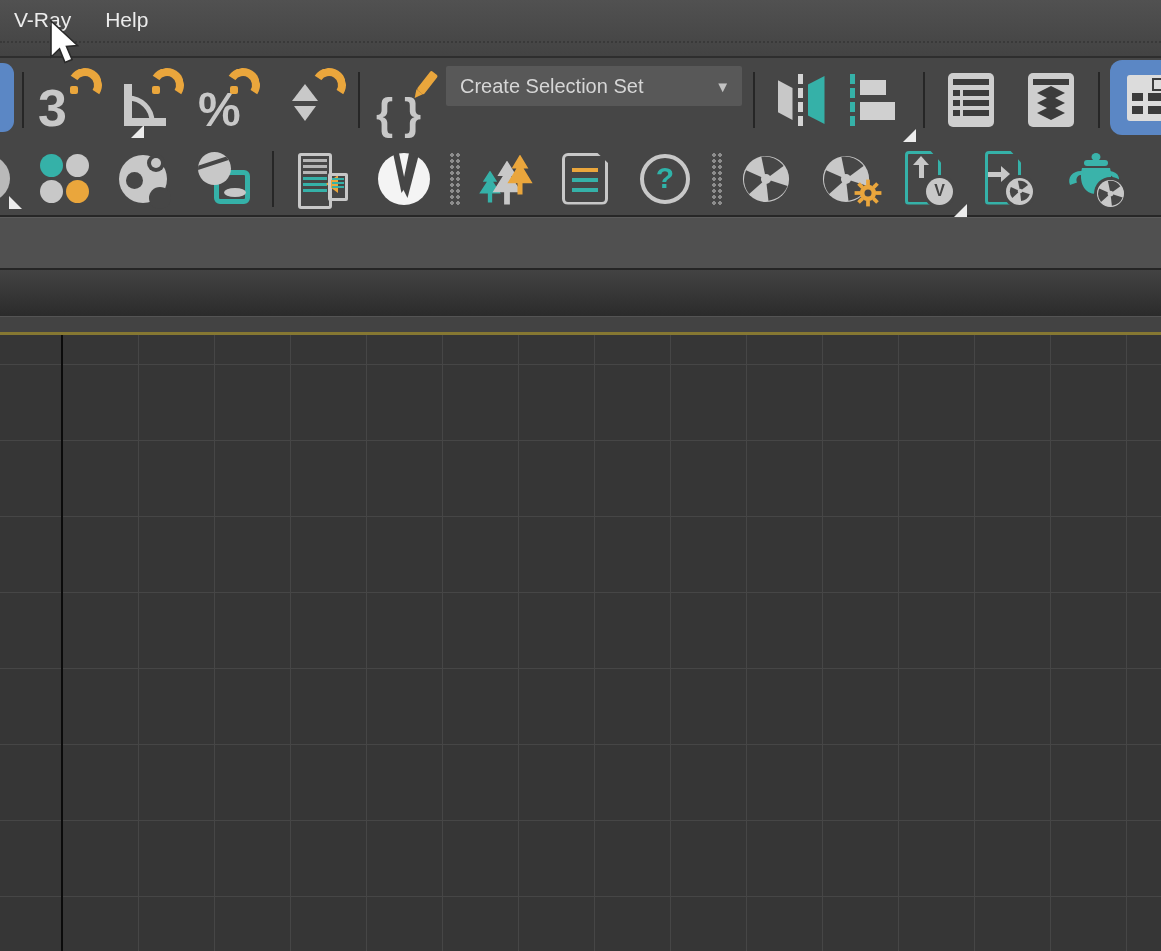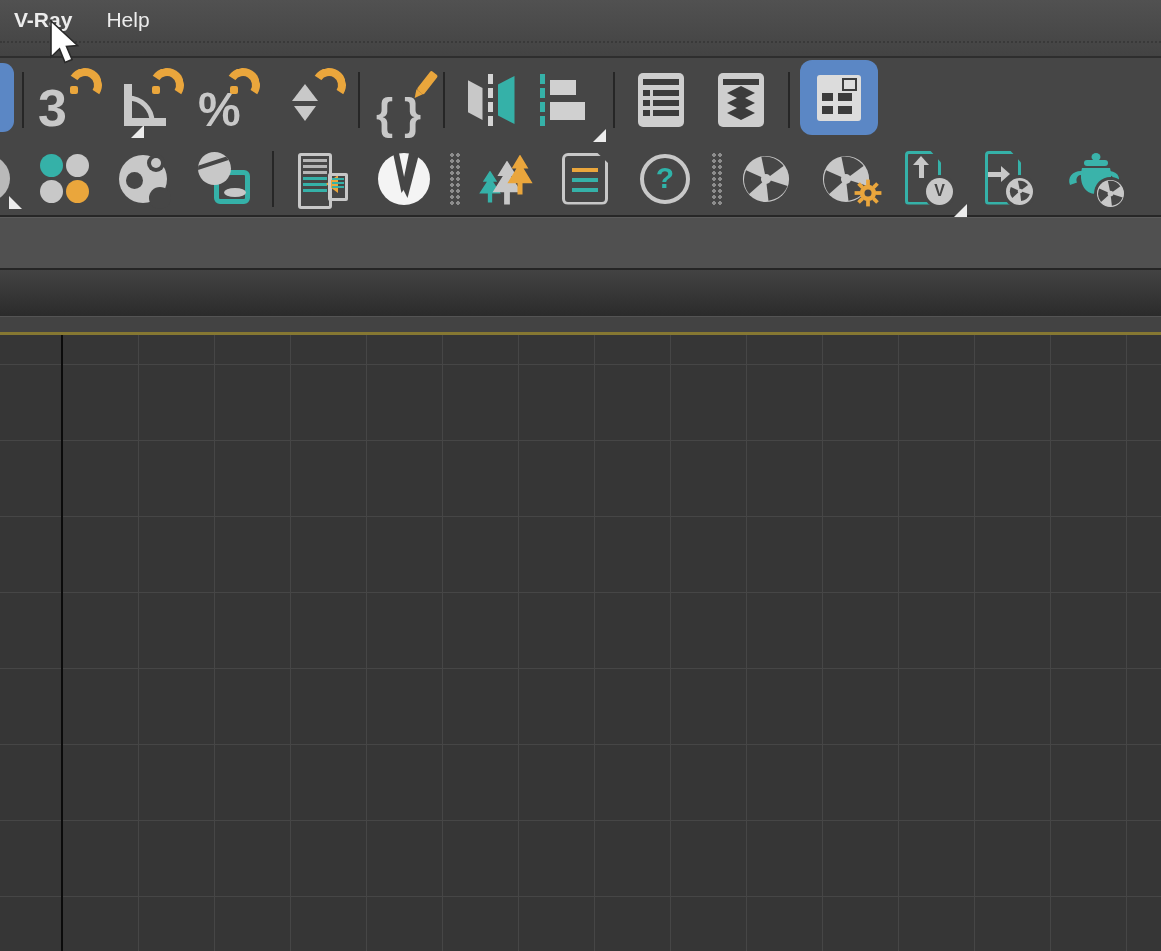--- a/index.html
+++ b/index.html
@@ -3,21 +3,21 @@
 <meta charset="utf-8">
 <style>
   html,body{margin:0;padding:0;background:#444;width:1161px;height:951px;overflow:hidden;
     font-family:"Liberation Sans",sans-serif;-webkit-font-smoothing:antialiased;}
   .app{position:relative;width:1161px;height:951px;background:#444444;}
 
   
   .menubar{position:relative;height:56px;background:linear-gradient(#515151,#434343);
     border-bottom:2px solid #2e2e2e;display:flex;align-items:flex-start;}
   .menu-item{color:#ececec;font-size:21px;padding:8px 17px 0 17px;cursor:default;}
-  .menu-item:first-child{padding-left:14px;font-weight:bold;}
+  .menu-item:first-child{padding-left:14px;}
   .dotline{position:absolute;left:0;right:0;top:41px;border-top:2px dotted #393939;}
 
   
   .trow{position:relative;background:#464646;display:flex;align-items:center;}
   .row1{height:84px;}
   .row2{height:73px;border-bottom:2px solid #272727;}
   .vsep{width:2px;height:56px;background:#262626;flex:none;}
   .dotsep{width:12px;height:56px;flex:none;
     background-image:radial-gradient(#8d8d8d 1.6px,transparent 1.8px);
     background-size:6px 6px;background-position:1px 1px;}
@@ -207,20 +207,24 @@
 
     <div class="tbtn braces" style="margin-left:14px">
       <span class="b b-open">{</span>
       <span class="b b-close">}</span>
       <div class="pencil">
         <div class="pbody"></div>
           <div class="ptip"></div>
       </div>
     </div>
 
+    <div class="dd" style="margin-left:14px">
+      <span class="dd-label">Create Selection Set</span>
+      <span class="dd-arrow">▼</span>
+    </div>
 
     <div class="vsep" style="margin-left:11px"></div>
 
     <div class="tbtn mirror" style="margin-left:15px">
       <div class="m-left"></div>
       <div class="m-dash"></div>
       <div class="m-right"></div>
     </div>
 
     <div class="tbtn align" style="margin-left:18px">

